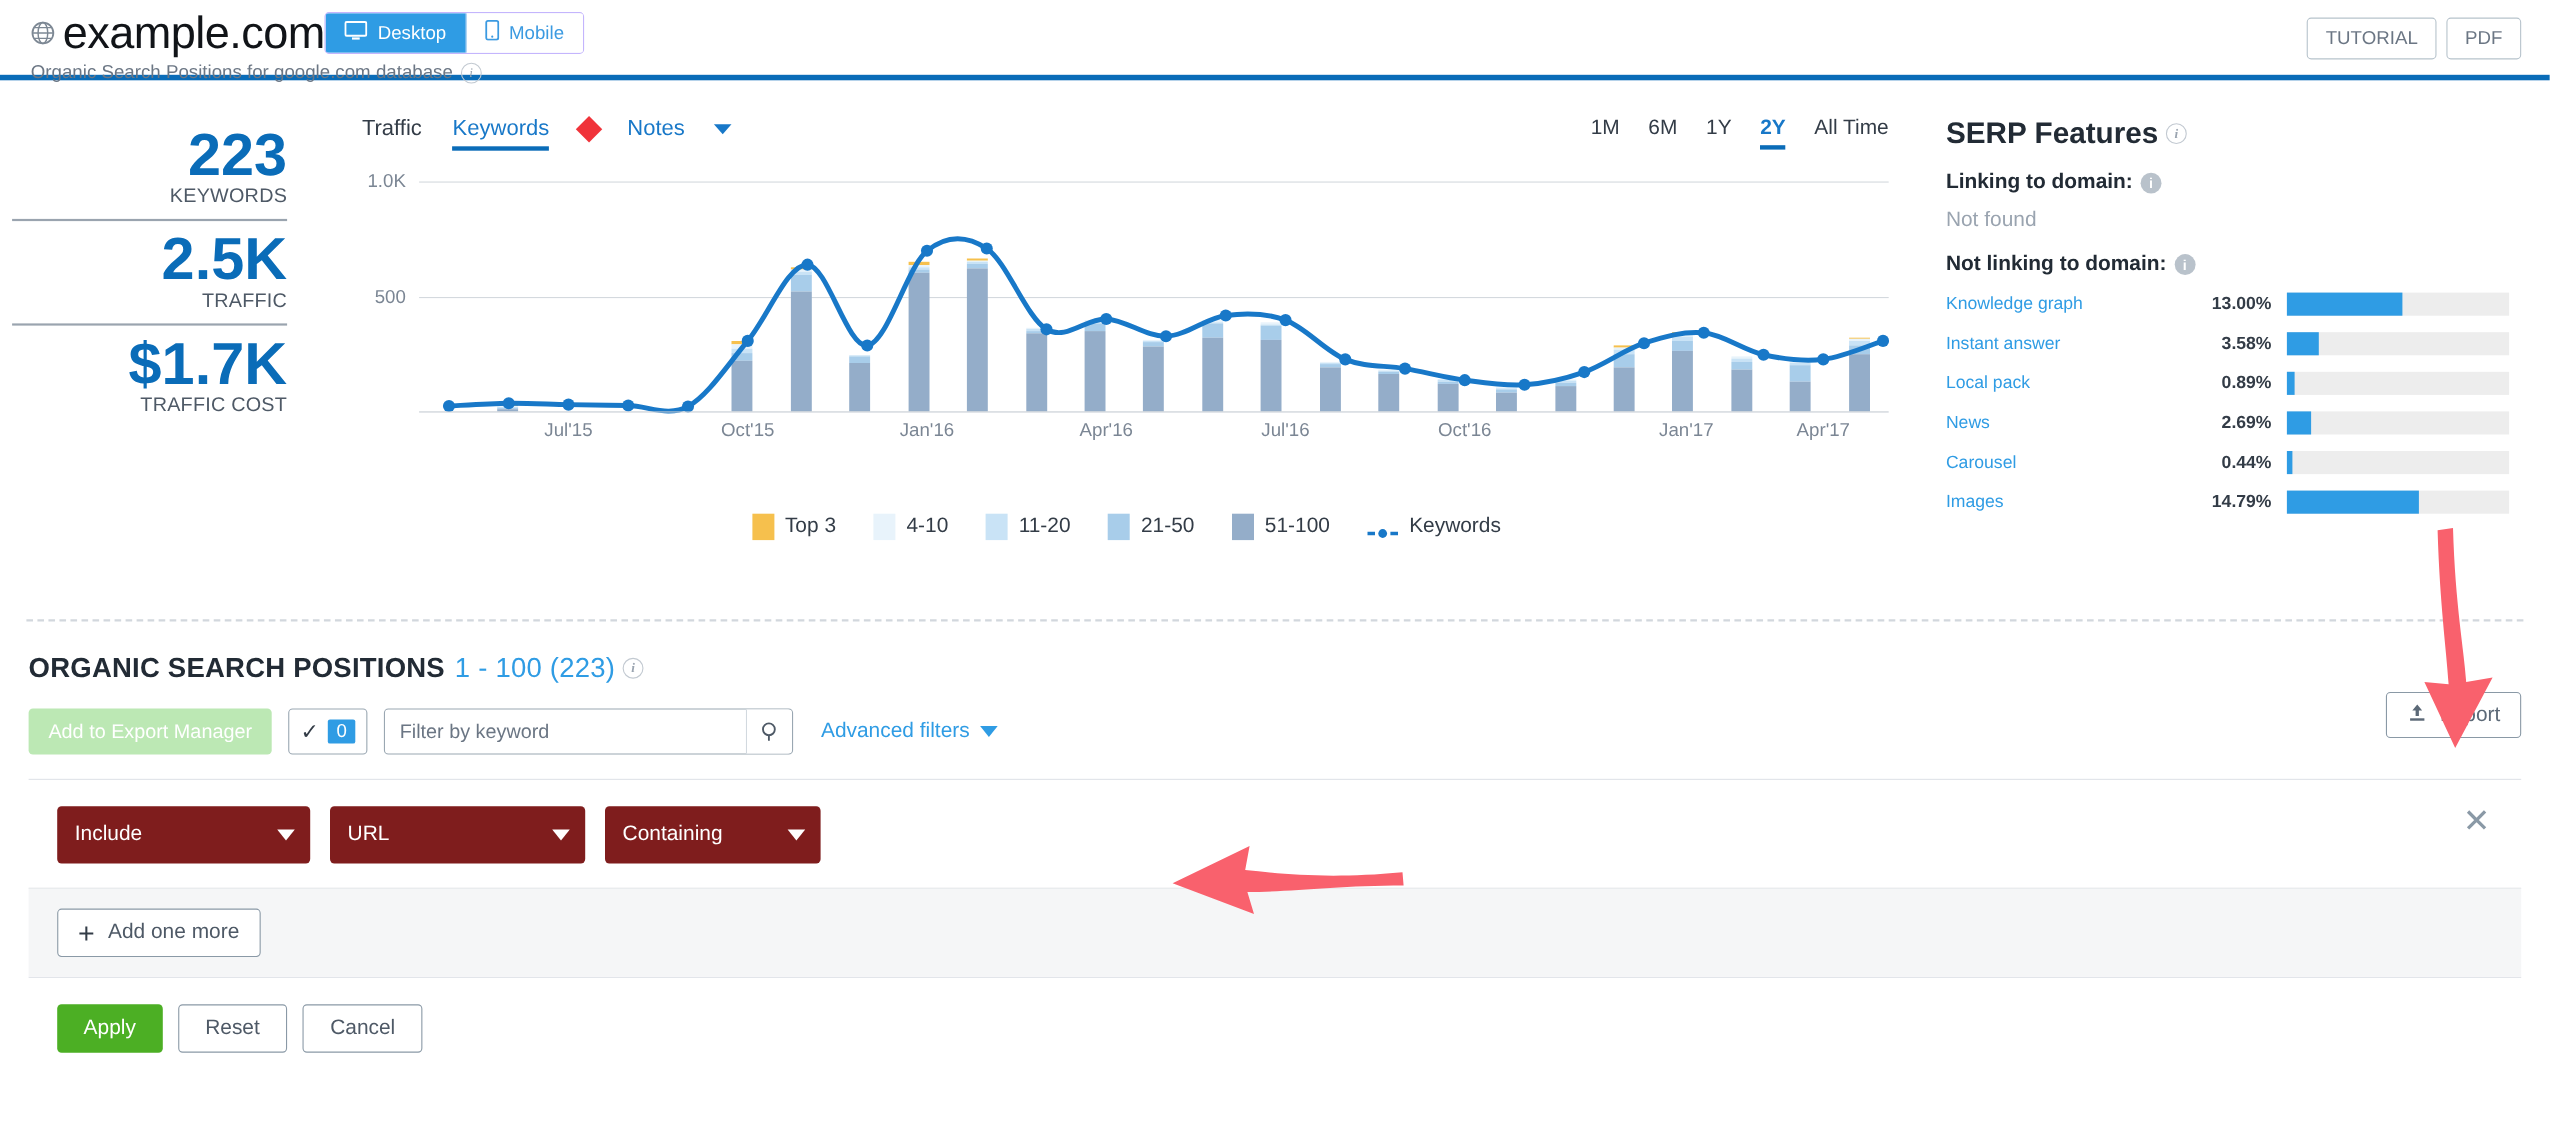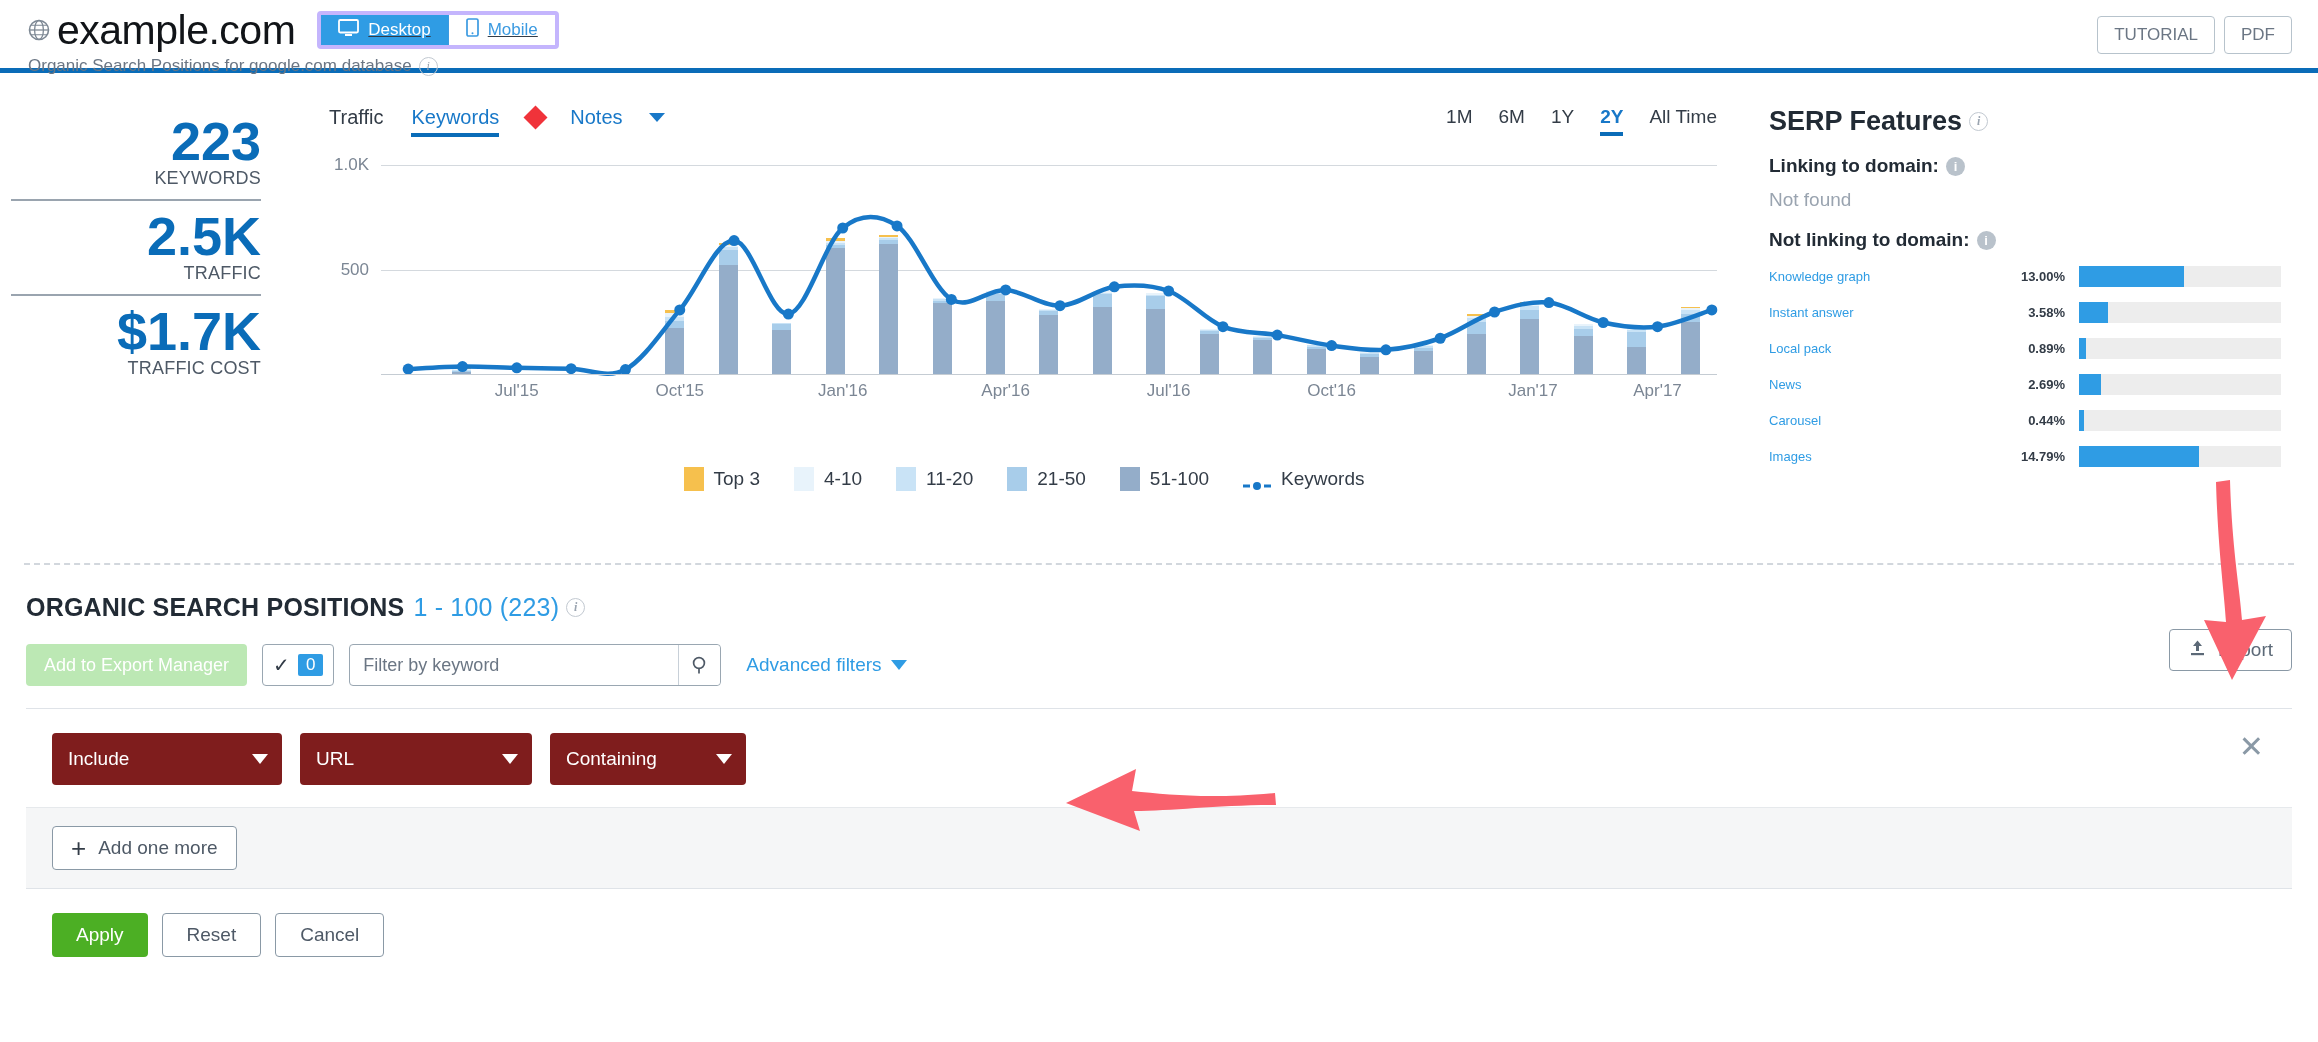--- a/index.html
+++ b/index.html
@@ -15,22 +15,22 @@
 
   
   .header { position:relative; height:68px; padding:0 28px; }
   .domain-row { display:flex; align-items:center; padding-top:8px; }
   .globe-icon { width:22px; height:22px; margin-right:7px; flex:0 0 auto; }
   .domain-title {
     font-size:41px; font-weight:400; color:#111418; letter-spacing:-0.5px;
     line-height:44px; white-space:nowrap;
   }
   .device-toggle {
-    display:flex; margin-left:22px; border:4px solid #c4b5fd; border-radius:4px;
-    overflow:hidden; height:38px; background:#fff;text-decoration:underline;
+    display:flex; border:1px solid #c4b5fd; border-radius:4px;
+    overflow:hidden; height:38px; background:#fff;
   }
   .device-btn {
     display:flex; align-items:center; gap:9px; padding:0 17px;
     font-size:17px; color:#3b9ae1; background:#fff; cursor:pointer;
     border:none; height:100%; font-family:inherit;
   }
   .device-btn.active { background:#2f9ce4; color:#fff; }
   .device-btn + .device-btn { border-left:1px solid #3b9ae1; }
   .subtitle-row { display:flex; align-items:center; margin-top:4px; }
   .subtitle { font-size:17px; color:#6b7684; }
@@ -96,21 +96,21 @@
   .legend { display:flex; align-items:center; justify-content:center; gap:34px; margin-top:52px; }
   .lg { display:flex; align-items:center; gap:10px; font-size:19px; color:#333c47; }
   .lgsw { width:20px; height:24px; }
   .lgline { width:28px; height:10px; position:relative; }
 
   
   .serp { width:560px; flex:0 0 auto; padding:22px 26px 0 22px; }
   .serp-title { display:flex; align-items:center; font-size:27px; font-weight:bold; color:#222b35; }
   .serp-sub { display:flex; align-items:center; font-size:19px; font-weight:bold; color:#222b35; margin-top:18px; }
   .serp-notfound { font-size:19px; color:#9aa4b0; margin-top:12px; }
-  .serp-row { display:flex; align-items:center; margin-top:15px; font-size:13px; }
+  .serp-row { display:flex; align-items:center; margin-top:15px; font-size:16px; }
   .serp-name { width:215px; color:#2f9ce4; cursor:pointer; flex:0 0 auto; }
   .serp-pct { width:95px; font-weight:bold; color:#333c47; text-align:right; padding-right:14px; flex:0 0 auto; }
   .serp-track { flex:1 1 auto; height:21px; background:#ededed; position:relative; }
   .serp-fill { position:absolute; left:0; top:0; bottom:0; background:#2f9ce4; min-width:3px; }
 
   .dash-sep { border-top:2px dashed #d2d7dd; margin:0 24px; }
 
   
   .osp { padding:28px 26px 0 26px; position:relative; }
   .osp-head { display:flex; align-items:center; font-size:25px; font-weight:bold; color:#222b35; letter-spacing:0.2px; }

